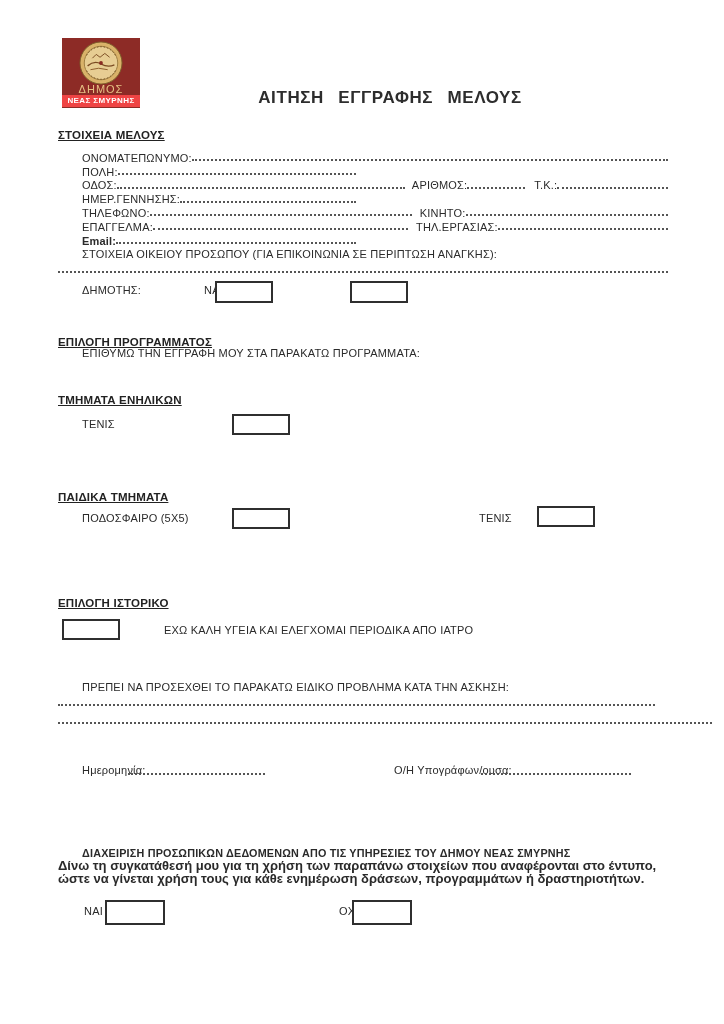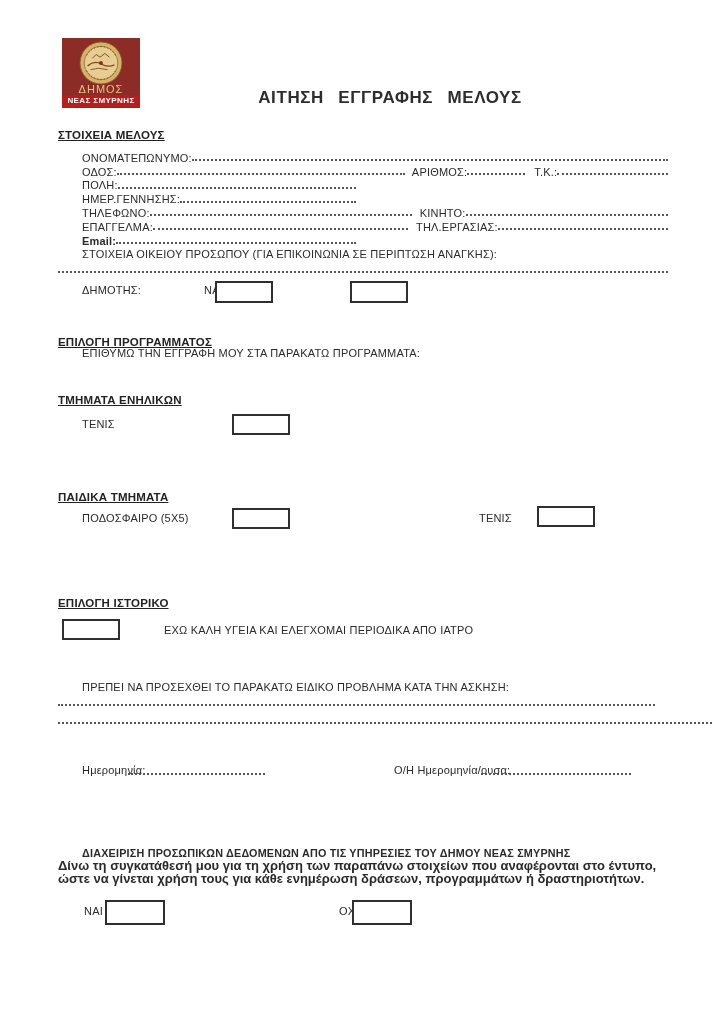--- a/index.html
+++ b/index.html
@@ -9,21 +9,21 @@
     font-family:"Liberation Sans", sans-serif; color:#2a2a2a; overflow:hidden;
   }
   
   .logo {
     position:absolute; left:62px; top:38px; width:78px; height:70px;
     background:#8d2b26; display:flex; flex-direction:column; align-items:center;
   }
   .logo .seal { margin-top:3px; width:44px; height:44px; }
   .logo .dept { font-size:11px; letter-spacing:1px; color:#e6c284; line-height:9px; }
   .logo .muni {
-    width:100%; text-align:center; background:#b91c1c; color:#ffffff;
+    width:100%; text-align:center; background:#ef4444; color:#ffffff;
     font-weight:bold; font-size:8px; letter-spacing:0.4px; line-height:12px; margin-top:1px;
   }
   
   .title {
     position:absolute; left:180px; top:88px; width:420px; text-align:center;
     font-size:17px; font-weight:bold; color:#2d2d2d; letter-spacing:0.6px; word-spacing:9px;
   }
   
   .h {
     font-weight:bold; font-size:11.5px; color:#222;
@@ -64,30 +64,30 @@
 
   <div class="abs" style="left:58px; top:125px;text-align:center;">
     <span class="h">ΣΤΟΙΧΕΙΑ ΜΕΛΟΥΣ</span>
   </div>
 
   <div class="abs" style="left:58px; top:150px; width:610px;">
     <div class="frow">
       <span class="lab">ΟΝΟΜΑΤΕΠΩΝΥΜΟ:</span>
       <span class="dots"></span>
     </div>
+    <div class="frow" style="width:298px;">
+      <span class="lab">ΠΟΛΗ:</span>
+      <span class="dots"></span>
+    </div>
     <div class="frow">
       <span class="lab">ΟΔΟΣ:</span>
       <span class="dots fixed" style="width:288px;"></span>
       <span class="lab" style="margin-left:7px;">ΑΡΙΘΜΟΣ:</span>
       <span class="dots fixed" style="width:58px;"></span>
       <span class="lab" style="margin-left:9px;">Τ.Κ.:</span>
-      <span class="dots"></span>
-    </div>
-    <div class="frow" style="width:298px;">
-      <span class="lab">ΠΟΛΗ:</span>
       <span class="dots"></span>
     </div>
     <div class="frow" style="width:298px;">
       <span class="lab">ΗΜΕΡ.ΓΕΝΝΗΣΗΣ:</span>
       <span class="dots"></span>
     </div>
     <div class="frow">
       <span class="lab">ΤΗΛΕΦΩΝΟ:</span>
       <span class="dots fixed" style="width:262px;"></span>
       <span class="lab" style="margin-left:8px;">ΚΙΝΗΤΟ:</span>
@@ -157,21 +157,21 @@
   </div>
   <div class="abs" style="left:58px; top:712px; width:654px;">
     <div class="frow" style="height:14px;">
         <span class="dots"></span>
       </div>
   </div>
 
   <div class="abs" style="left:58px; top:762px; width:620px; height:18px;">
     <span class="lab abs" style="left:0; top:2px;">Ημερομηνία:</span>
     <span class="dots abs" style="left:70px; top:0; width:137px; height:13px; border-bottom-width:2px;"></span>
-    <span class="lab abs" style="left:312px; top:2px;">Ο/Η Ημερομηνία/ουσα:</span>
+    <span class="lab abs" style="left:312px; top:2px;">Ο/Η Υπογράφων/ουσα:</span>
     <span class="dots abs" style="left:423px; top:0; width:150px; height:13px;"></span>
   </div>
 
   <div class="abs lab bold" style="left:58px; top:847px; font-size:10.8px;">ΔΙΑΧΕΙΡΙΣΗ ΠΡΟΣΩΠΙΚΩΝ ΔΕΔΟΜΕΝΩΝ ΑΠΟ ΤΙΣ ΥΠΗΡΕΣΙΕΣ ΤΟΥ ΔΗΜΟΥ ΝΕΑΣ ΣΜΥΡΝΗΣ</div>
   <div class="abs bold" style="left:58px; top:860px; width:612px; font-size:13px; line-height:12.6px; color:#2a2a2a;">Δίνω τη συγκατάθεσή μου για τη χρήση των παραπάνω στοιχείων που αναφέρονται στο έντυπο, ώστε να γίνεται χρήση τους για κάθε ενημέρωση δράσεων, προγραμμάτων ή δραστηριοτήτων.</div>
 
   <div class="abs" style="left:58px; top:898px; width:610px; height:30px;">
     <span class="lab abs" style="left:2px; top:7px;">ΝΑΙ</span>
     <span class="cbx" style="left:47px; top:2px; width:60px; height:25px;"></span>
     <span class="lab abs" style="left:257px; top:7px;">ΟΧΙ</span>

